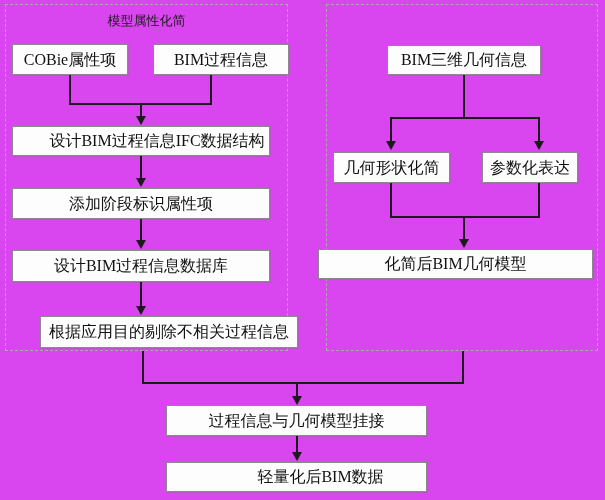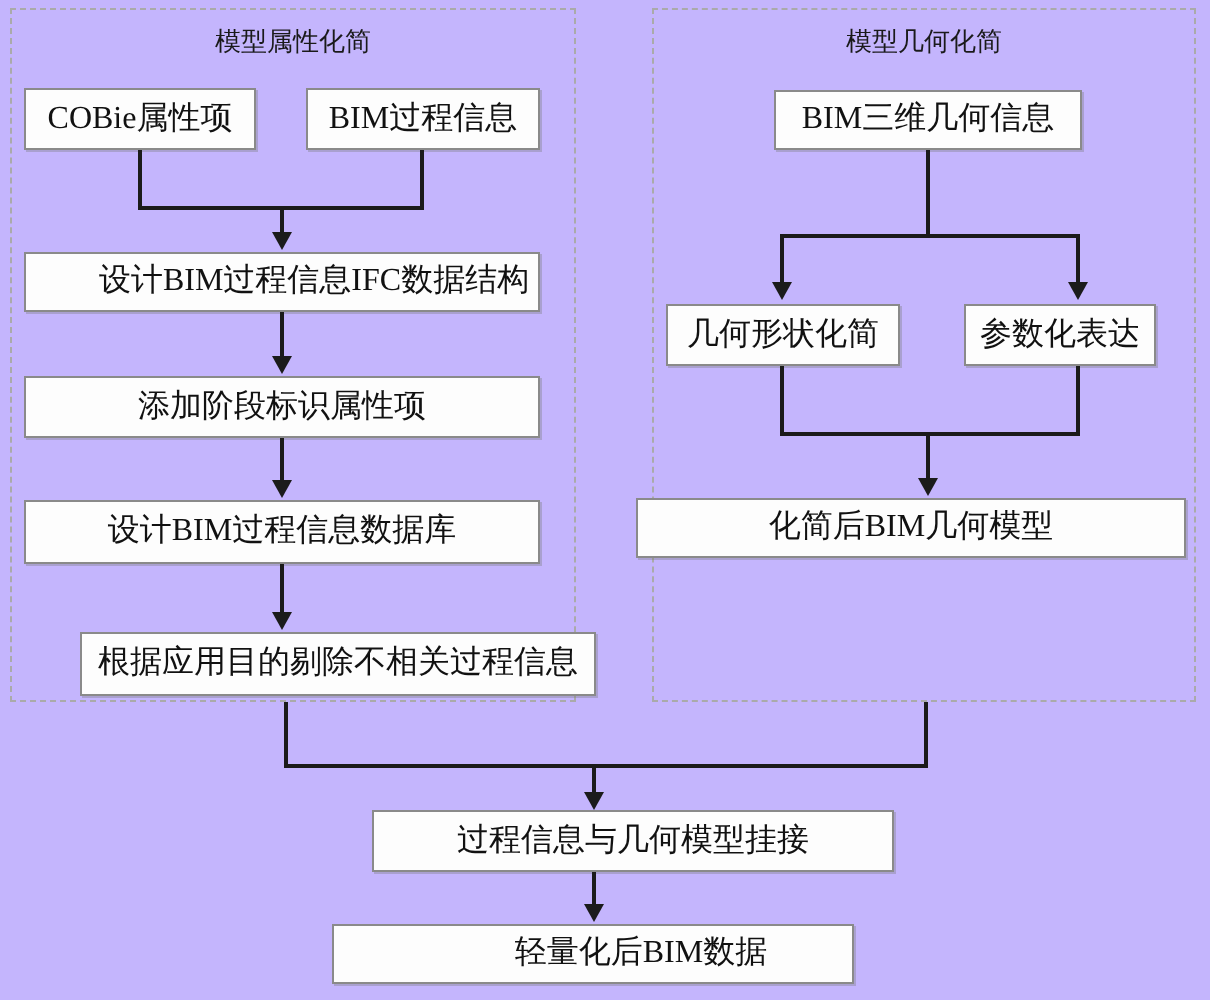--- a/index.html
+++ b/index.html
@@ -7,21 +7,21 @@
     padding: 0;
     background: #ffffff;
   }
   body {
     font-family: "Liberation Serif", "DejaVu Serif", serif;
   }
   #canvas {
     position: relative;
     width: 605px;
     height: 500px;
-    background: #c4b5fd;
+    background: #d946ef;
     overflow: hidden;
   }
   .panel {
     position: absolute;
     border: 1px dashed #aaaaaa;
     background: transparent;
     box-sizing: border-box;
   }
   .panel-title {
     position: absolute;
@@ -67,21 +67,21 @@
 </head>
 <body>
 
 <div id="canvas">
 
   <div class="panel" style="left:5px; top:4px; width:283px; height:347px;"></div>
   <div class="panel-title" style="left:5px; top:12px; width:283px;">模型属性化简</div>
 
   <div class="node" style="left:12px; top:44px; width:116px; height:31px;">COBie属性项</div>
 
-  <div class="node" style="left:153px; top:44px; width:117px; height:31px;">BIM过程信息</div>
+  <div class="node" style="left:153px; top:44px; width:136px; height:31px;">BIM过程信息</div>
 
   <div class="node" style="left:12px; top:126px; width:258px; height:30px;padding-left:32px;">设计BIM过程信息IFC数据结构</div>
 
   <div class="node" style="left:12px; top:188px; width:258px; height:31px;">添加阶段标识属性项</div>
 
   <div class="node" style="left:12px; top:250px; width:258px; height:32px;">设计BIM过程信息数据库</div>
 
   <div class="node" style="left:12px; top:316px; width:258px; height:32px;margin-left:28px;">根据应用目的剔除不相关过程信息</div>
 
   <div class="vline" style="left:69px; top:75px; height:28px;"></div>
@@ -96,21 +96,20 @@
   <div class="vline" style="left:140px; top:156px; height:22px;"></div>
   <div class="arrowhead" style="left:136px; top:178px;"></div>
 
   <div class="vline" style="left:140px; top:219px; height:22px;"></div>
   <div class="arrowhead" style="left:136px; top:240px;"></div>
 
   <div class="vline" style="left:140px; top:282px; height:25px;"></div>
   <div class="arrowhead" style="left:136px; top:306px;"></div>
 
   <div class="panel" style="left:326px; top:4px; width:272px; height:347px;"></div>
-  <div class="panel-title" style="left:326px; top:12px; width:272px;">模型几何化简</div>
 
   <div class="node" style="left:387px; top:45px; width:154px; height:30px;">BIM三维几何信息</div>
 
   <div class="node" style="left:333px; top:152px; width:117px; height:31px;">几何形状化简</div>
 
   <div class="node" style="left:482px; top:152px; width:96px; height:31px;">参数化表达</div>
 
   <div class="node" style="left:318px; top:249px; width:275px; height:30px;">化简后BIM几何模型</div>
 
   <div class="vline" style="left:463px; top:75px; height:43px;"></div>
@@ -125,20 +124,20 @@
   <div class="hline" style="left:390px; top:216px; width:150px;"></div>
   <div class="vline" style="left:463px; top:216px; height:24px;"></div>
   <div class="arrowhead" style="left:459px; top:239px;"></div>
 
   <div class="vline" style="left:142px; top:351px; height:33px;"></div>
   <div class="vline" style="left:462px; top:351px; height:33px;"></div>
   <div class="hline" style="left:142px; top:382px; width:322px;"></div>
   <div class="vline" style="left:296px; top:382px; height:16px;"></div>
   <div class="arrowhead" style="left:292px; top:396px;"></div>
 
-  <div class="node" style="left:166px; top:405px; width:261px; height:31px;margin-left:20px;">过程信息与几何模型挂接</div>
+  <div class="node" style="left:166px; top:405px; width:261px; height:31px;">过程信息与几何模型挂接</div>
 
   <div class="vline" style="left:296px; top:436px; height:17px;"></div>
   <div class="arrowhead" style="left:292px; top:452px;"></div>
 
   <div class="node" style="left:166px; top:462px; width:261px; height:30px;padding-left:48px;">轻量化后BIM数据</div>
 
 </div>
 
 </body></html>

